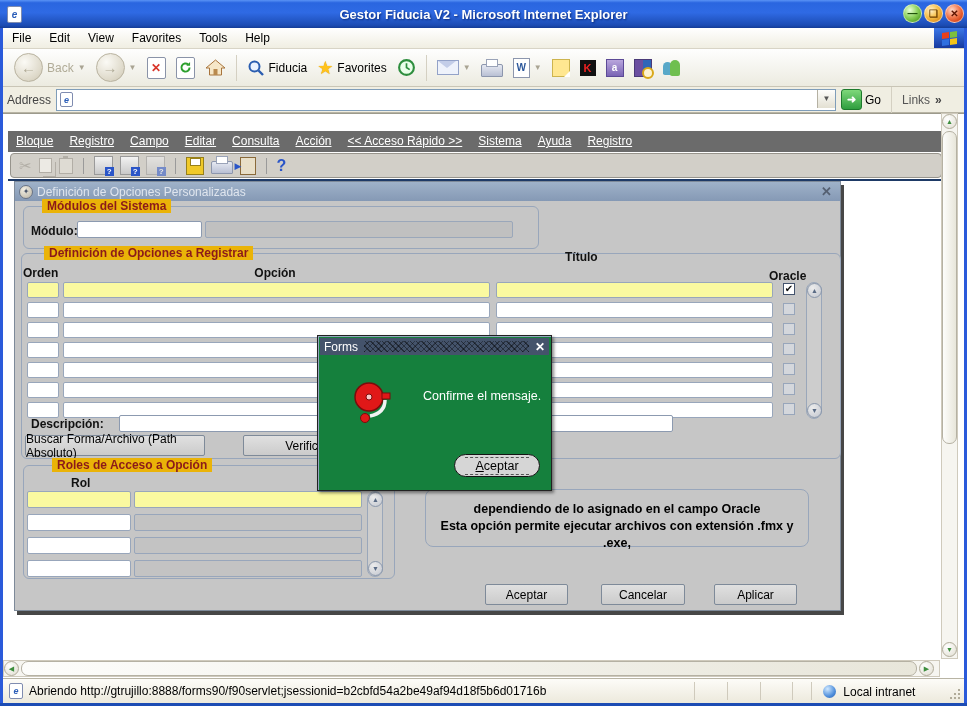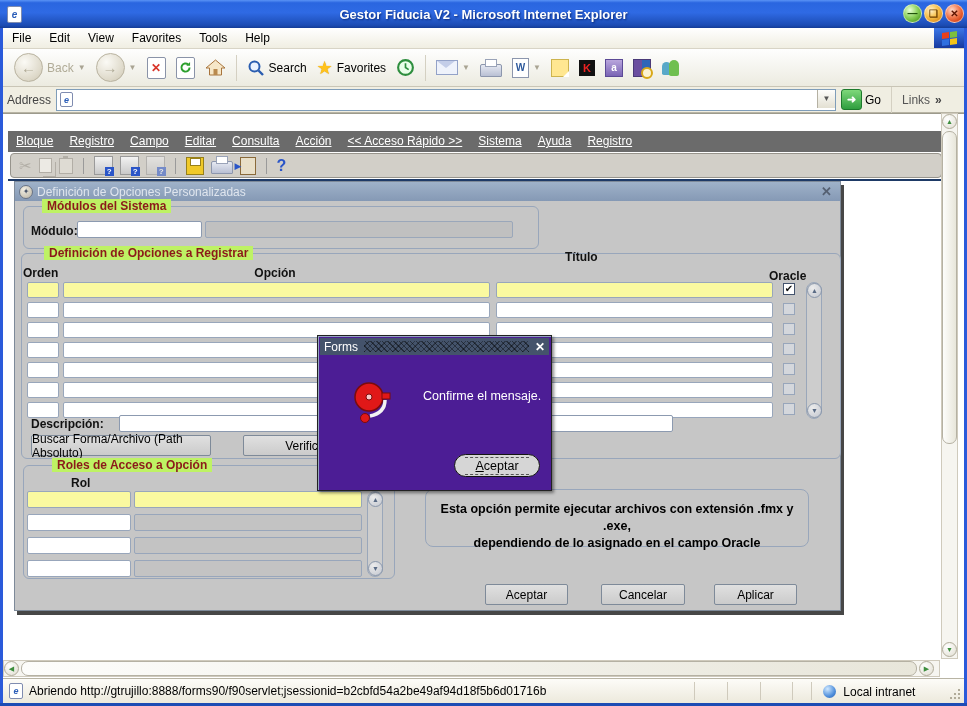--- a/index.html
+++ b/index.html
@@ -99,21 +99,21 @@
 
   
   .fwin{left:14px;top:181px;width:827px;height:430px;background:#c6c6c6;border:1px solid #7e8a99;
     box-sizing:border-box;box-shadow:3px 4px 0 0 #474747;}
   .ftitle{position:absolute;left:0;top:0;right:0;height:19px;background:linear-gradient(#9fb2c9,#8599b5);
     color:#dfe5ee;display:flex;align-items:center;padding-left:4px;gap:4px;font-size:12px;}
   .fclose{position:absolute;right:8px;top:2px;color:#556072;font-weight:bold;font-size:13px;}
   .ficonwin{width:12px;height:12px;border-radius:50%;background:radial-gradient(circle at 35% 30%,#f2efe4,#b8b2a2);
     border:1px solid #6a7485;color:#4a556a;font-size:8px;display:flex;align-items:center;justify-content:center;}
   .group{position:absolute;border:1px solid #98a6bb;border-radius:6px;box-sizing:border-box;}
-  .legend{position:absolute;top:-8px;left:18px;background:#bef264;padding:0 5px;color:#8b1a1a;font-weight:bold;font-size:12px;}
+  .legend{position:absolute;top:-8px;left:18px;background:#eab308;padding:0 5px;color:#8b1a1a;font-weight:bold;font-size:12px;}
   .blab{font-weight:bold;font-size:12px;color:#111;}
   .finput{position:absolute;background:#fff;border:1px solid #8c9ab0;border-radius:2px;box-sizing:border-box;}
   .fgray{position:absolute;background:#c0c0c0;border:1px solid #9aa7ba;border-radius:2px;box-sizing:border-box;}
   .cell{position:absolute;height:16px;background:#fff;border:1px solid #98a6bb;border-radius:2px;box-sizing:border-box;}
   .cell.orden{left:12px;width:32px;}
   .cell.opcion{left:48px;width:427px;}
   .cell.titulo{left:481px;width:277px;}
   .cell.y{background:#faf9a0;}
   .cb{position:absolute;left:768px;width:12px;height:12px;background:#d4d7dc;border:1px solid #98a6bb;box-sizing:border-box;}
   .cb.checked{background:#fff;border:1px solid #44546e;color:#111;font-size:10px;line-height:10px;text-align:center;}
@@ -123,21 +123,21 @@
   .fbtn{position:absolute;height:21px;background:linear-gradient(#e0e0e0,#cbcbcb);border:1px solid #7e8a99;border-radius:2px;
     box-sizing:border-box;display:flex;align-items:center;justify-content:center;font-size:12px;}
   .rcell{position:absolute;height:17px;border:1px solid #98a6bb;border-radius:2px;box-sizing:border-box;}
   .rcell.L{left:12px;width:104px;background:#fff;}
   .rcell.R{left:119px;width:228px;background:#c3c3c3;}
   .rcell.y{background:#faf9a0;}
   .infobox{position:absolute;left:410px;top:307px;width:384px;height:58px;border:1px solid #98a6bb;border-radius:8px;
     box-sizing:border-box;text-align:center;font-weight:bold;font-size:12.5px;padding-top:11px;line-height:17px;}
 
   
-  .dialog{left:317px;top:335px;width:235px;height:156px;background:#4c1d95;border:1px solid #222;
+  .dialog{left:317px;top:335px;width:235px;height:156px;background:#15803d;border:1px solid #222;
     box-shadow:inset 1px 1px 0 #93a3bd,inset -1px -1px 0 #3a4references;box-shadow:inset 1px 1px 0 #93a3bd, 2px 2px 3px rgba(0,0,0,.45);z-index:50;box-sizing:border-box;}
   .dtitle{position:absolute;left:2px;top:2px;right:2px;height:17px;background:#44536b;color:#fff;display:flex;
     align-items:center;padding:0 4px;gap:6px;font-size:12px;}
   .dpattern{flex:1;height:11px;background-image:repeating-linear-gradient(45deg,rgba(0,0,0,.45) 0 1px,transparent 1px 4px),
     repeating-linear-gradient(-45deg,rgba(0,0,0,.35) 0 1px,transparent 1px 4px);}
   .dmsg{position:absolute;left:105px;top:53px;color:#fff;font-size:12.5px;}
   .dbtn{position:absolute;left:136px;top:118px;width:86px;height:23px;border-radius:12px;background:#d6d6d6;
     border:1px solid #141414;box-sizing:border-box;display:flex;align-items:center;justify-content:center;}
   .dbtn-inner{display:block;padding:1px 10px;border-top:1px dashed #555;border-bottom:1px dashed #555;font-size:12.5px;}
   .mnemonic::first-letter{text-decoration:underline;}
@@ -216,21 +216,21 @@
           <path d="M10.5 1 L20 9 H16.5 V16 H4.5 V9 H1 Z" fill="#f6e7c8" stroke="#a8743c"></path>
           <rect x="8.5" y="10" width="4" height="6" fill="#b98a4e"></rect>
         </svg>
     </div>
     <div class="tsep"></div>
     <div class="tbtn">
       <svg width="18" height="18" viewBox="0 0 18 18">
           <circle cx="7.5" cy="7.5" r="5" fill="#eaf2ff" stroke="#2a5db0" stroke-width="2"></circle>
           <line x1="11.5" y1="11.5" x2="16" y2="16" stroke="#2a5db0" stroke-width="2.4"></line>
         </svg>
-      <span>Search</span>
+      <span>Fiducia</span>
     </div>
     <div class="tbtn">
       <span class="star">★</span>
       <span>Favorites</span>
     </div>
     <div class="tbtn">
       <svg width="19" height="19" viewBox="0 0 18 18">
           <circle cx="9" cy="9" r="7" fill="#eaffea" stroke="#2e8e3e" stroke-width="2"></circle>
           <path d="M9 5v4l3 2" fill="none" stroke="#2e8e3e" stroke-width="1.6"></path>
         </svg>
@@ -364,42 +364,42 @@
     <div class="cb" style="top:201px"></div>
     <div class="cb" style="top:221px"></div>
 
     <div class="ascroll" style="left:791px;top:100px;height:137px"></div>
     <div class="aarrow" style="left:792px;top:101px">▲</div>
     <div class="aarrow" style="left:792px;top:221px">▼</div>
 
     <span class="abs blab" style="left:16px;top:235px">Descripción:</span>
     <div class="finput" style="left:104px;top:233px;width:554px;height:17px"></div>
 
-    <div class="fbtn" style="left:16px;top:253px;width:180px">Buscar Forma/Archivo (Path Absoluto)</div>
+    <div class="fbtn" style="left:10px;top:253px;width:180px">Buscar Forma/Archivo (Path Absoluto)</div>
     <div class="fbtn" style="left:228px;top:253px;width:145px">Verificar Fu</div>
 
     <div class="group" style="left:8px;top:283px;width:372px;height:114px">
       <div class="legend" style="left:28px">Roles de Acceso a Opción</div>
     </div>
     <span class="abs blab" style="left:56px;top:294px">Rol</span>
     <div class="rcell L y" style="top:309px"></div>
     <div class="rcell R y" style="top:309px"></div>
     <div class="rcell L" style="top:332px"></div>
     <div class="rcell R" style="top:332px"></div>
     <div class="rcell L" style="top:355px"></div>
     <div class="rcell R" style="top:355px"></div>
     <div class="rcell L" style="top:378px"></div>
     <div class="rcell R" style="top:378px"></div>
     <div class="ascroll" style="left:352px;top:309px;height:86px"></div>
     <div class="aarrow" style="left:353px;top:310px">▲</div>
     <div class="aarrow" style="left:353px;top:379px">▼</div>
 
     <div class="infobox">
+      <div>dependiendo de lo asignado en el campo Oracle</div>
       <div>Esta opción permite ejecutar archivos con extensión .fmx y .exe,</div>
-      <div>dependiendo de lo asignado en el campo Oracle</div>
     </div>
 
     <div class="fbtn" style="left:470px;top:402px;width:83px">Aceptar</div>
     <div class="fbtn" style="left:586px;top:402px;width:84px">Cancelar</div>
     <div class="fbtn" style="left:699px;top:402px;width:83px">Aplicar</div>
   </div>
 
   <div class="abs dialog">
     <div class="dtitle">
       <span>Forms</span>

